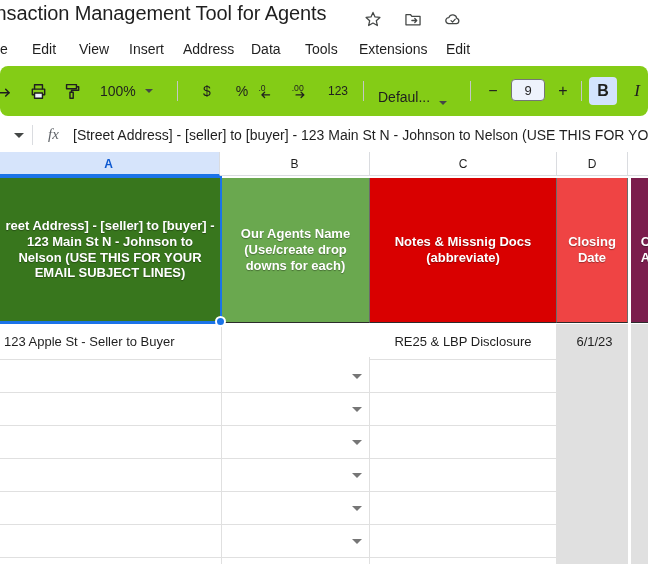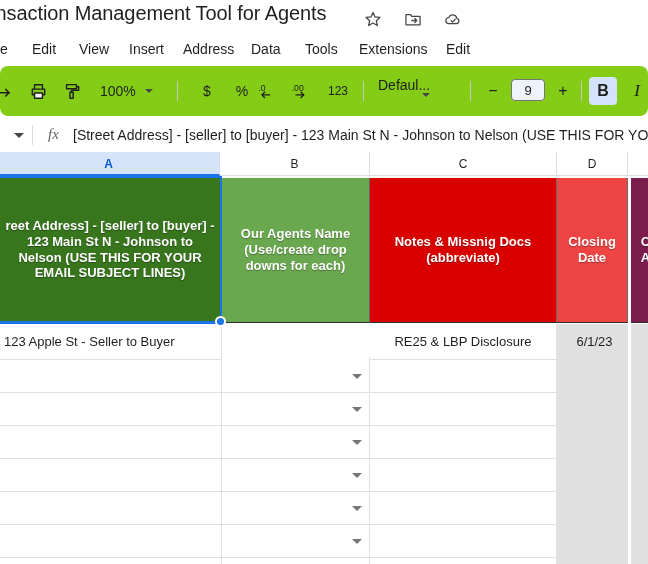--- a/index.html
+++ b/index.html
@@ -128,21 +128,20 @@
 
   .tb-font {
     position: absolute;
     top: 11px;
     height: 28px;
     display: flex;
     align-items: flex-end;
     border-radius: 4px;
     padding: 0 4px;
     cursor: default;
-    flex-direction: column;
   }
   .tb-font .fname {
     font-size: 14px; color: #1f1f1f;
     max-width: 66px; overflow: hidden;
     white-space: nowrap;
   }
 
   .fs-box {
     position: absolute;
     top: 13px;

